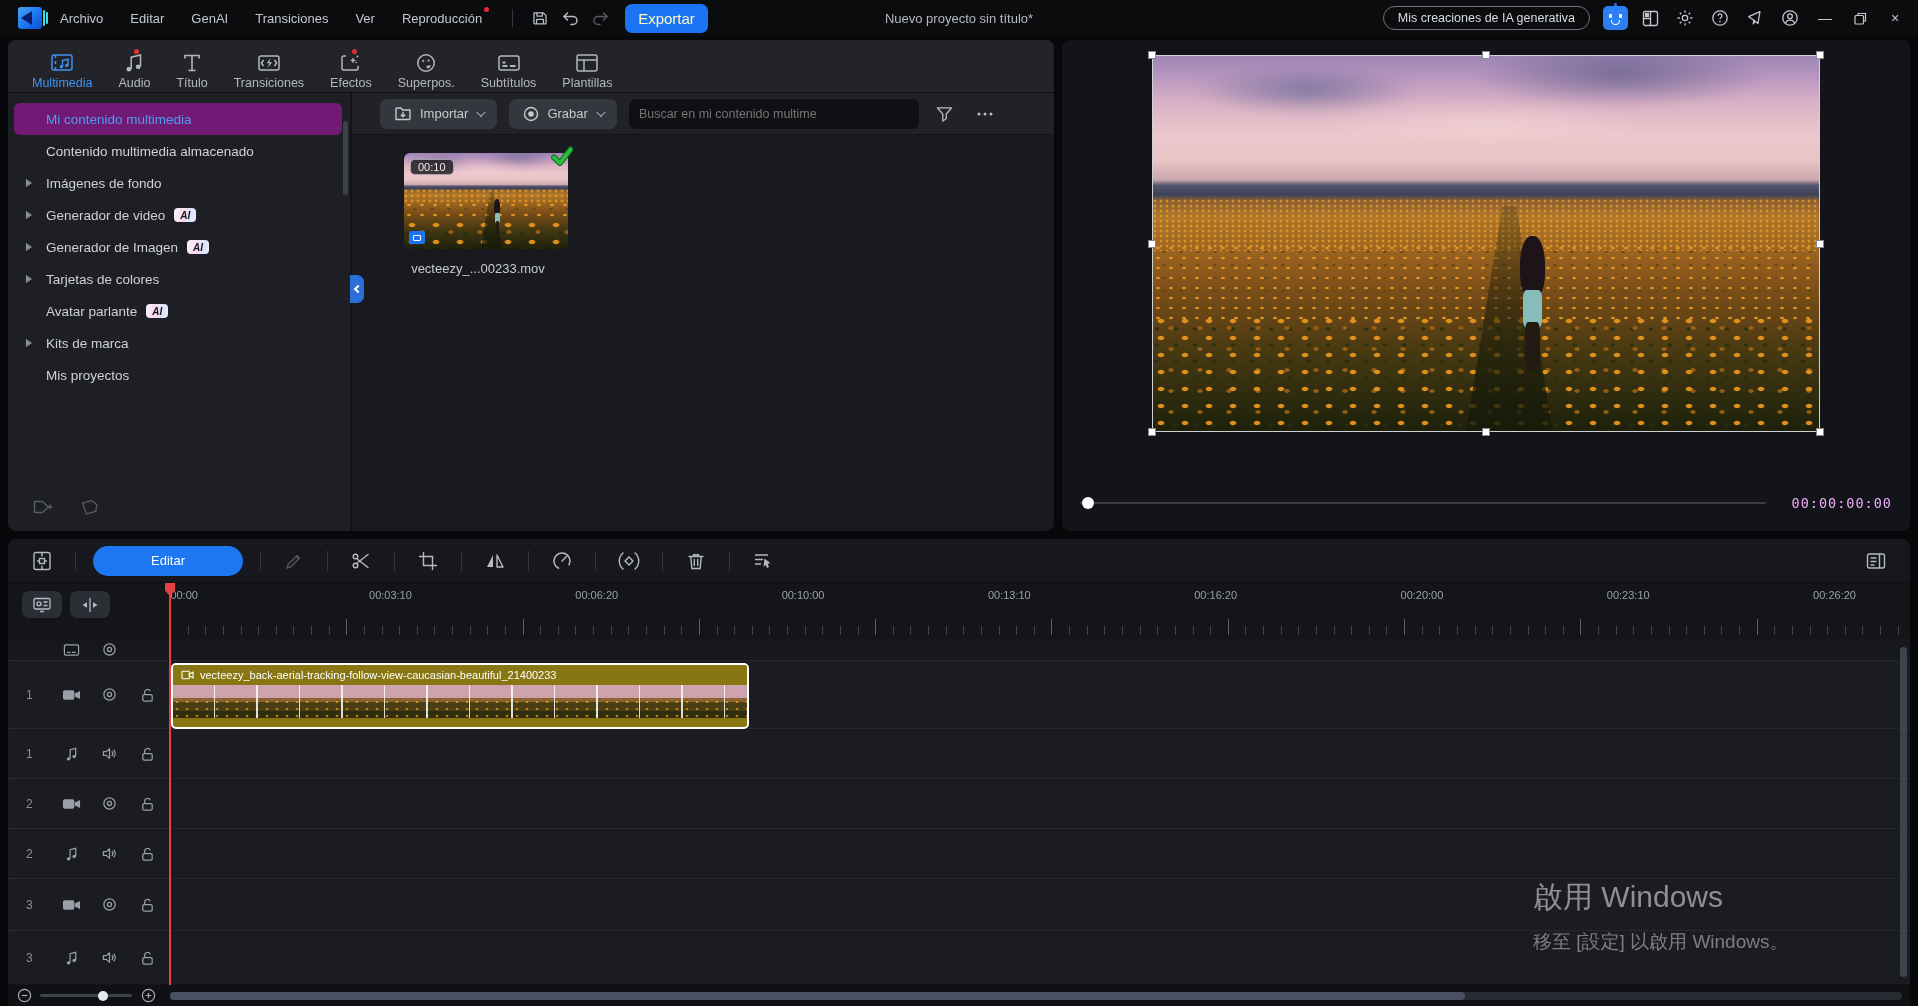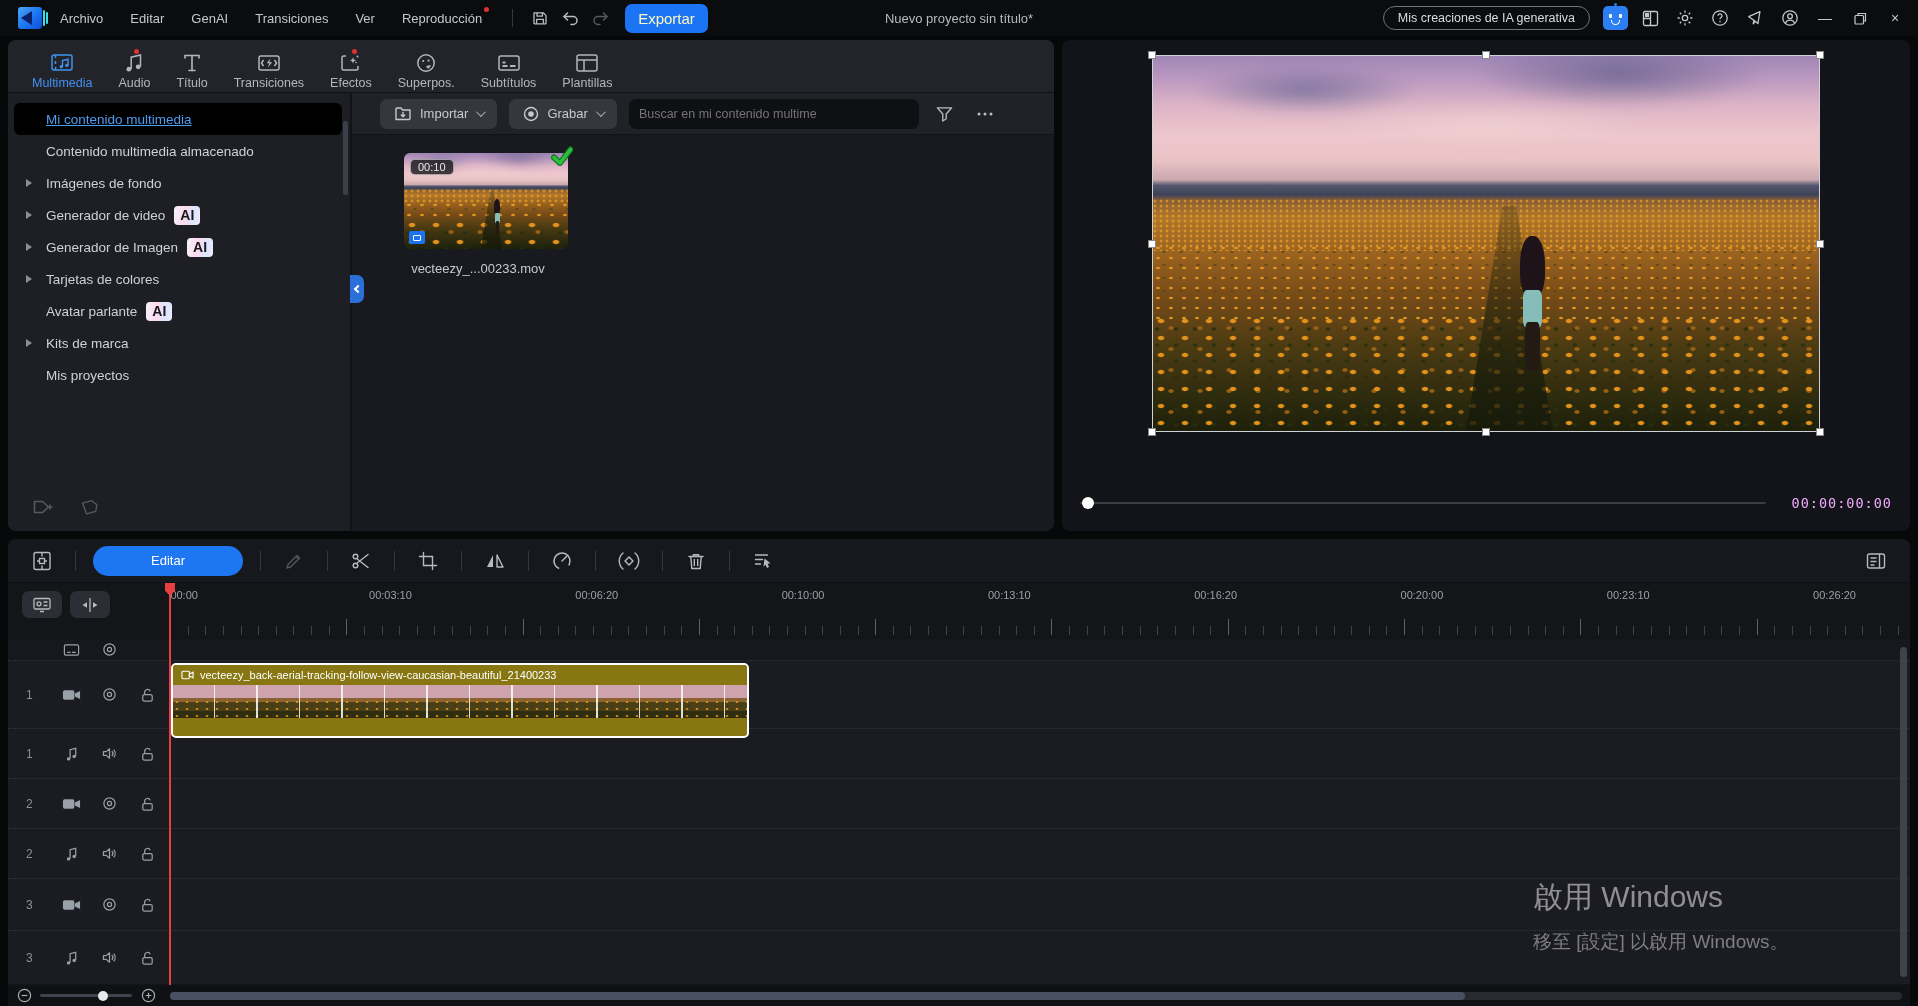--- a/index.html
+++ b/index.html
@@ -42,24 +42,24 @@
   .tab .ticon { height:26px; display:flex; align-items:flex-end; justify-content:center; color:#b3b7bd; position:relative; }
   .tab.active, .tab.active .ticon { color:#3f92f0; }
   .tab .tdot { position:absolute; top:1px; right:6px; width:5px; height:5px; border-radius:50%; background:#e03131; }
   .tab-label { white-space:nowrap; }
 
   .left-body { flex:1; display:flex; min-height:0; }
 
   
   .sidebar { width:344px; background:#1d1f24; padding:10px 8px 0 6px; position:relative; border-right:2px solid #121317; }
   .side-item { display:flex; align-items:center; height:32px; border-radius:6px; color:#ced2d8; font-size:13.5px; padding-left:12px; position:relative; cursor:pointer; white-space:nowrap; }
-  .side-item.active { background:#000000; color:#4e9cf0;text-decoration:underline; }
+  .side-item.active { background:#701a75; color:#4e9cf0; }
   .side-arrow { width:0; height:0; border-top:4.5px solid transparent; border-bottom:4.5px solid transparent; border-left:6px solid #8a8f97; position:absolute; left:12px; }
   .side-label { margin-left:20px; }
-  .ai-badge { margin-left:9px; font-size:14px; font-weight:bold; color:#16181c;
+  .ai-badge { margin-left:9px; font-size:10px; font-style:italic; font-weight:bold; color:#16181c;
     background:linear-gradient(100deg,#f2f4ff 0%,#ffd9ec 40%,#d9e6ff 75%,#f6e8ff 100%); border-radius:4px; padding:1.5px 6px; }
   .side-tags { position:absolute; left:24px; bottom:14px; display:flex; gap:26px; color:#565a61; }
   .side-scroll { position:absolute; right:2px; top:28px; width:5px; height:74px; border-radius:3px; background:#3c4149; }
   .collapse-pill { position:absolute; right:-14px; top:182px; width:14px; height:28px; background:#2b6fd8; border-radius:0 7px 7px 0; display:flex; align-items:center; justify-content:center; z-index:5; cursor:pointer; }
   .collapse-pill span { width:6px; height:6px; border-left:2px solid #fff; border-bottom:2px solid #fff; transform:rotate(45deg); margin-left:2px; }
 
   
   .media { flex:1; background:#191a1f; display:flex; flex-direction:column; }
   .media-toolbar { height:42px; background:#212227; display:flex; align-items:center; gap:12px; padding:0 14px 0 28px; border-bottom:1px solid #121317; }
   .m-btn { height:30px; background:#34373d; border:none; border-radius:7px; color:#c6cacf; font-size:13px; display:flex; align-items:center; gap:8px; padding:0 14px; cursor:pointer; }
@@ -142,21 +142,21 @@
   .track-row.v1 { height:68px; } .track-row.a1 { height:50px; }
   .track-row.v2 { height:50px; } .track-row.a2 { height:50px; }
   .track-row.v3 { height:52px; } .track-row.a3 { height:53px; border-bottom:none; }
   .track-head { width:162px; flex:none; display:flex; align-items:center; padding-left:18px; color:#9aa0a8; }
   .th-num { width:26px; font-size:12px; color:#8a8f97; }
   .th-c { width:38px; display:flex; justify-content:center; }
   .mini .track-head { padding-left:44px; }
   .track-body { flex:1; position:relative; }
 
   
-  .clip { position:absolute; left:1px; top:2px; width:578px; height:75px; border:2px solid #fff; border-radius:5px; overflow:hidden; background:#877611; cursor:pointer; z-index:2; }
+  .clip { position:absolute; left:1px; top:2px; width:578px; height:66px; border:2px solid #fff; border-radius:5px; overflow:hidden; background:#877611; cursor:pointer; z-index:2; }
   .clip-title { height:20px; background:#877611; display:flex; align-items:center; gap:6px; padding:0 8px; color:#fff; }
   .clip-title span { font-size:11px; white-space:nowrap; overflow:hidden; text-overflow:ellipsis; }
   .clip-strip { height:33px; position:relative;
     background:linear-gradient(180deg,#cfa3ae 0 40%,#8a6330 40% 52%,#4a3f15 52% 78%,#2f2c10 78% 100%); }
   .strip-dots { position:absolute; left:0; right:0; top:42%; bottom:0; opacity:.85;
     background-image:radial-gradient(ellipse 2.5px 2px at 4px 3px, rgba(235,155,30,.9) 40%, transparent 70%),
                      radial-gradient(ellipse 2px 1.5px at 9px 7px, rgba(60,56,16,.9) 40%, transparent 70%);
     background-size:10px 7px, 13px 9px; }
   .strip-frames { position:absolute; inset:0;
     background:repeating-linear-gradient(90deg, transparent 0 41px, rgba(250,250,250,.85) 41px 42.5px); }

